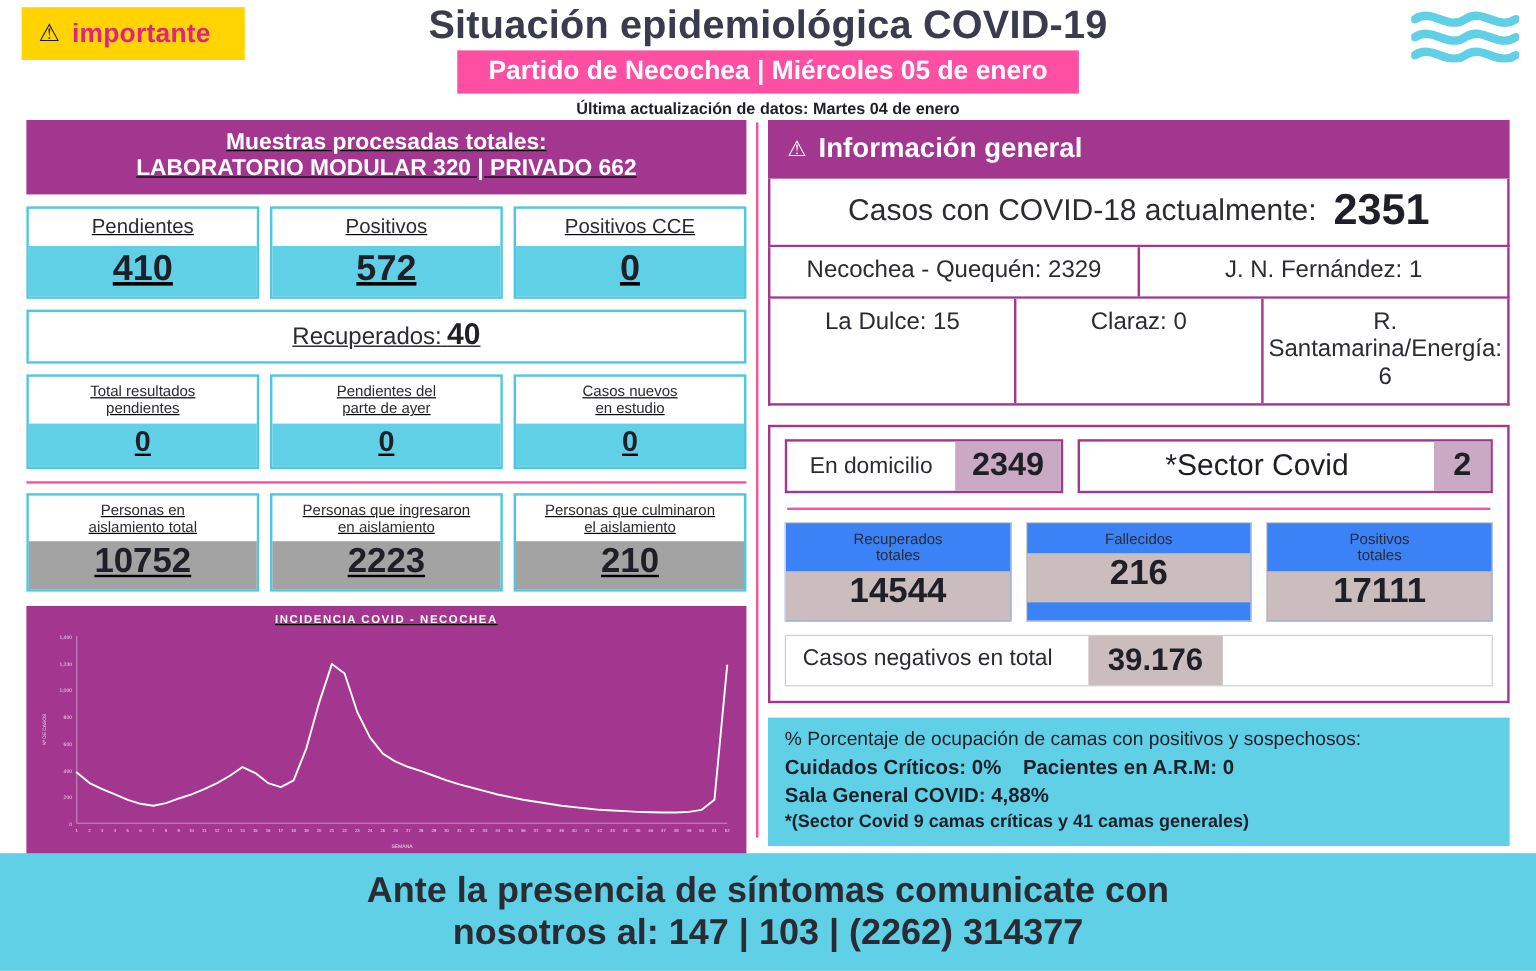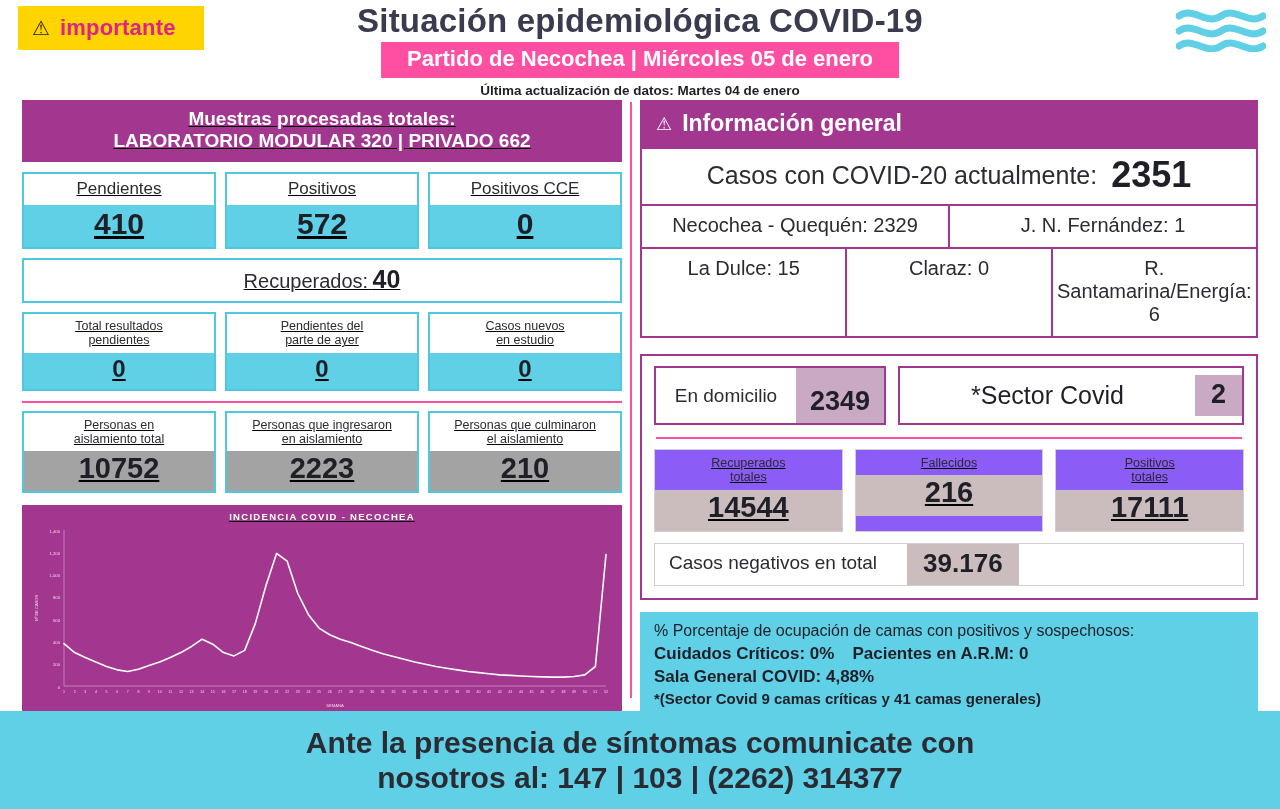--- a/index.html
+++ b/index.html
@@ -144,35 +144,35 @@
   .dom-block {
     margin-top: 16px; border: 2px solid #a3368f; background: #fff; padding: 10px 12px 12px 12px;
   }
   .dom-row { display: flex; gap: 12px; align-items: stretch; }
   .dom-left {
     flex: 0 0 232px; border: 2px solid #a3368f; display: flex; align-items: center;
   }
   .dom-left .t { flex: 1; text-align: center; font-size: 19px; color: #2b2b33; }
   .dom-left .n {
     background: #c9a9c4; font-size: 27px; font-weight: bold; color: #1f1f28;
-    padding: 18px 14px 6px 14px;
+    padding: 4px 14px 6px 14px;
   }
   .dom-right {
     flex: 1; border: 2px solid #a3368f; display: flex; align-items: center;
   }
   .dom-right .t { flex: 1; text-align: center; font-size: 25px; color: #1f1f28; }
   .dom-right .n {
     background: #c9a9c4; font-size: 27px; font-weight: bold; color: #1f1f28;
     padding: 4px 16px 6px 16px;
   }
 
   .pinkline2 { height: 2px; background: #ff4fa3; margin: 12px 2px 0 2px; }
 
   .tot-row { display: flex; gap: 12px; margin-top: 10px; }
-  .tot { flex: 1; border: 1px solid #cfcfcf; background: #8b5cf6; text-decoration: underline; }
+  .tot { flex: 1; border: 1px solid #cfcfcf; background: #3b82f6; }
   .tot .lab {
     text-align: center; font-size: 12.5px; color: #2b2b33; line-height: 1.15;
     padding: 6px 2px 5px 2px;
   }
   .tot .val {
     background: #cbbcbd; text-align: center; font-size: 29px; font-weight: bold;
     color: #1f1f28; padding: 1px 0 7px 0;
   }
 
   .neg-row {
@@ -387,21 +387,21 @@
     </div>
 
     <div class="col-right">
 
       <div class="info-head">
         <span class="ic">⚠</span>
         <span class="t">Información general</span>
       </div>
 
       <div class="cases-now">
-        <span class="t">Casos con COVID-20 actualmente:</span>
+        <span class="t">Casos con COVID-18 actualmente:</span>
         <span class="n">2351</span>
       </div>
 
       <div class="loc-row">
         <div class="loc">Necochea - Quequén: 2329</div>
         <div class="loc">J. N. Fernández: 1</div>
       </div>
       <div class="loc-row">
         <div class="loc">La Dulce: 15</div>
         <div class="loc">Claraz: 0</div>

